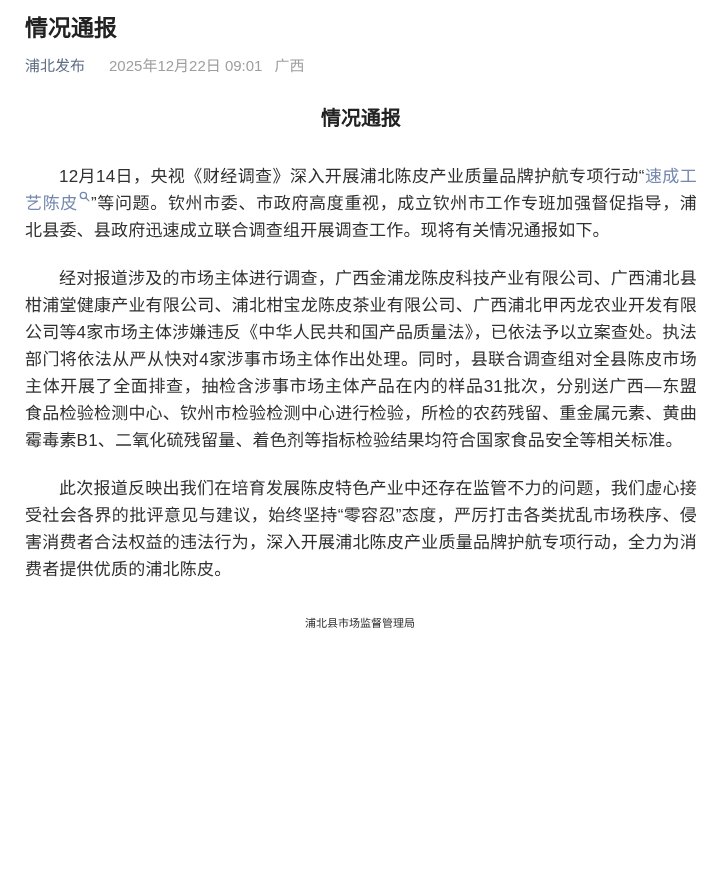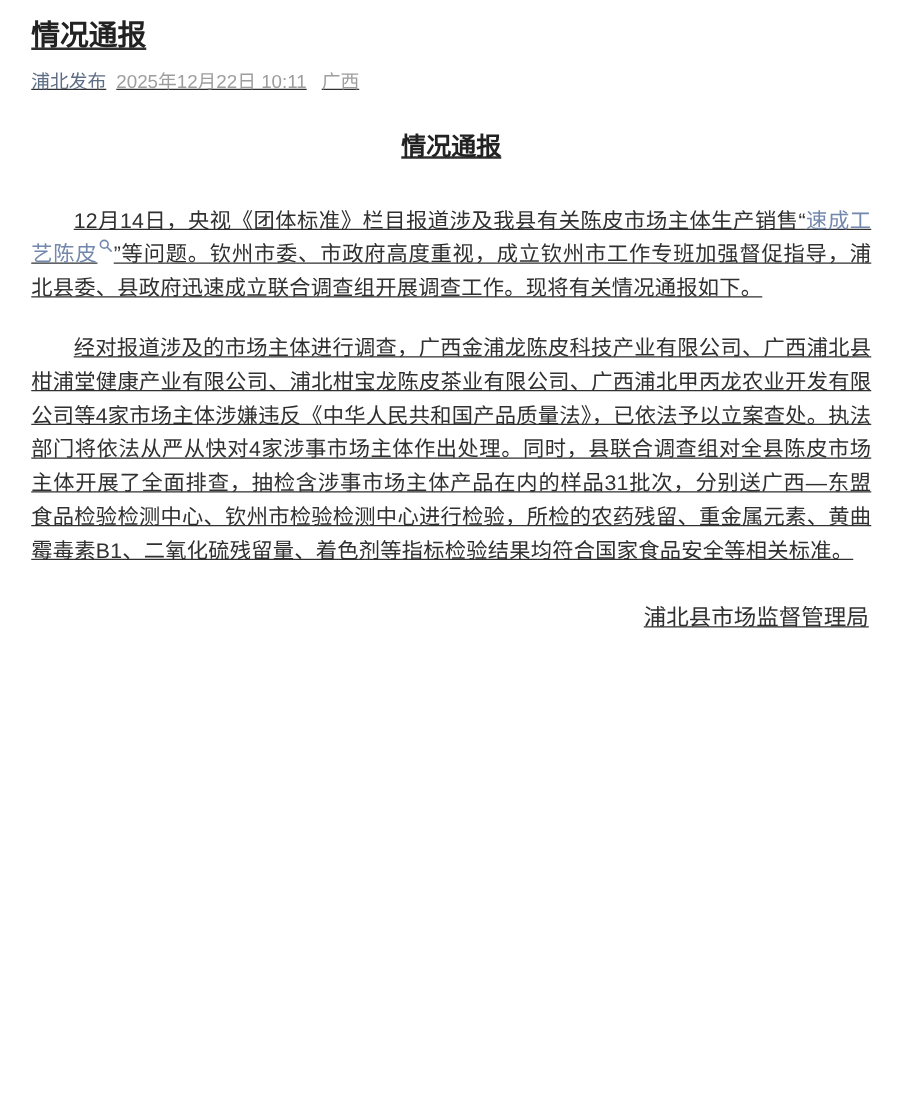--- a/index.html
+++ b/index.html
@@ -13,38 +13,37 @@
   body{
     width:721px;
     min-height:878px;
     background:var(--bg);
     font-family:"Liberation Sans","DejaVu Sans",sans-serif;
     color:var(--text);
     -webkit-font-smoothing:antialiased;
   }
   .article{
     padding:14px 24px 8px 25px;
-    text-decoration:underline;
   }
   .page-title{
     margin:0;
     font-size:23px;
     line-height:28px;
     font-weight:700;
     color:#222;
   }
   .meta{
     margin-top:14px;
     font-size:15px;
     line-height:20px;
     color:var(--meta-gray);
   }
   .meta .account{
     color:var(--meta-account);
-    margin-right:8px;
+    margin-right:24px;
     cursor:pointer;
   }
   .meta .date{
     margin-right:12px;
   }
   .article-heading{
     margin:30px 0 33px;
     text-align:center;
     font-size:20px;
     line-height:24px;
@@ -68,47 +67,48 @@
   .search-icon{
     display:inline-block;
     width:11px;
     height:11px;
     vertical-align:7px;
     margin:0 1px 0 1px;
   }
   .search-icon svg{display:block;width:11px;height:11px;}
   .signature{
     margin-top:27px;
-    text-align:right;
-    font-size:18px;
+    text-align:center;
+    font-size:11px;
     line-height:27px;
     color:var(--text);
   }
   .sig-org{margin:0 2px 14px 0;}
   .sig-date{margin:0 11px 0 0;}
 </style>
 </head>
 <body>
 
 <div class="article">
 
   <h1 class="page-title">情况通报</h1>
 
   <div class="meta">
-    <span class="account">浦北发布</span><span class="date">2025年12月22日 10:11</span><span class="location">广西</span>
+    <span class="account">浦北发布</span><span class="date">2025年12月22日 09:01</span><span class="location">广西</span>
   </div>
 
   <h2 class="article-heading">情况通报</h2>
 
-  <p class="body"><span>12月14日，央视《团体标准》栏目报道涉及我县有关陈皮市场主体生产销售“</span><span class="kw-link"><span>速成工艺陈皮</span><span class="search-icon"><svg viewBox="0 0 12 12" xmlns="http://www.w3.org/2000/svg">
+  <p class="body"><span>12月14日，央视《财经调查》深入开展浦北陈皮产业质量品牌护航专项行动“</span><span class="kw-link"><span>速成工艺陈皮</span><span class="search-icon"><svg viewBox="0 0 12 12" xmlns="http://www.w3.org/2000/svg">
             <circle cx="4.8" cy="4.8" r="3.4" fill="none" stroke="#7388ad" stroke-width="1.4"></circle>
             <line x1="7.4" y1="7.4" x2="10.8" y2="10.8" stroke="#7388ad" stroke-width="1.4" stroke-linecap="round"></line>
           </svg></span></span><span>”等问题。钦州市委、市政府高度重视，成立钦州市工作专班加强督促指导，浦北县委、县政府迅速成立联合调查组开展调查工作。现将有关情况通报如下。</span></p>
 
   <p class="body">经对报道涉及的市场主体进行调查，广西金浦龙陈皮科技产业有限公司、广西浦北县柑浦堂健康产业有限公司、浦北柑宝龙陈皮茶业有限公司、广西浦北甲丙龙农业开发有限公司等4家市场主体涉嫌违反《中华人民共和国产品质量法》，已依法予以立案查处。执法部门将依法从严从快对4家涉事市场主体作出处理。同时，县联合调查组对全县陈皮市场主体开展了全面排查，抽检含涉事市场主体产品在内的样品31批次，分别送广西—东盟食品检验检测中心、钦州市检验检测中心进行检验，所检的农药残留、重金属元素、黄曲霉毒素B1、二氧化硫残留量、着色剂等指标检验结果均符合国家食品安全等相关标准。</p>
 
 
+  <p class="body">此次报道反映出我们在培育发展陈皮特色产业中还存在监管不力的问题，我们虚心接受社会各界的批评意见与建议，始终坚持“零容忍”态度，严厉打击各类扰乱市场秩序、侵害消费者合法权益的违法行为，深入开展浦北陈皮产业质量品牌护航专项行动，全力为消费者提供优质的浦北陈皮。</p>
 
   <div class="signature">
     <div class="sig-org">浦北县市场监督管理局</div>
   </div>
 
 </div>
 
 </body></html>

